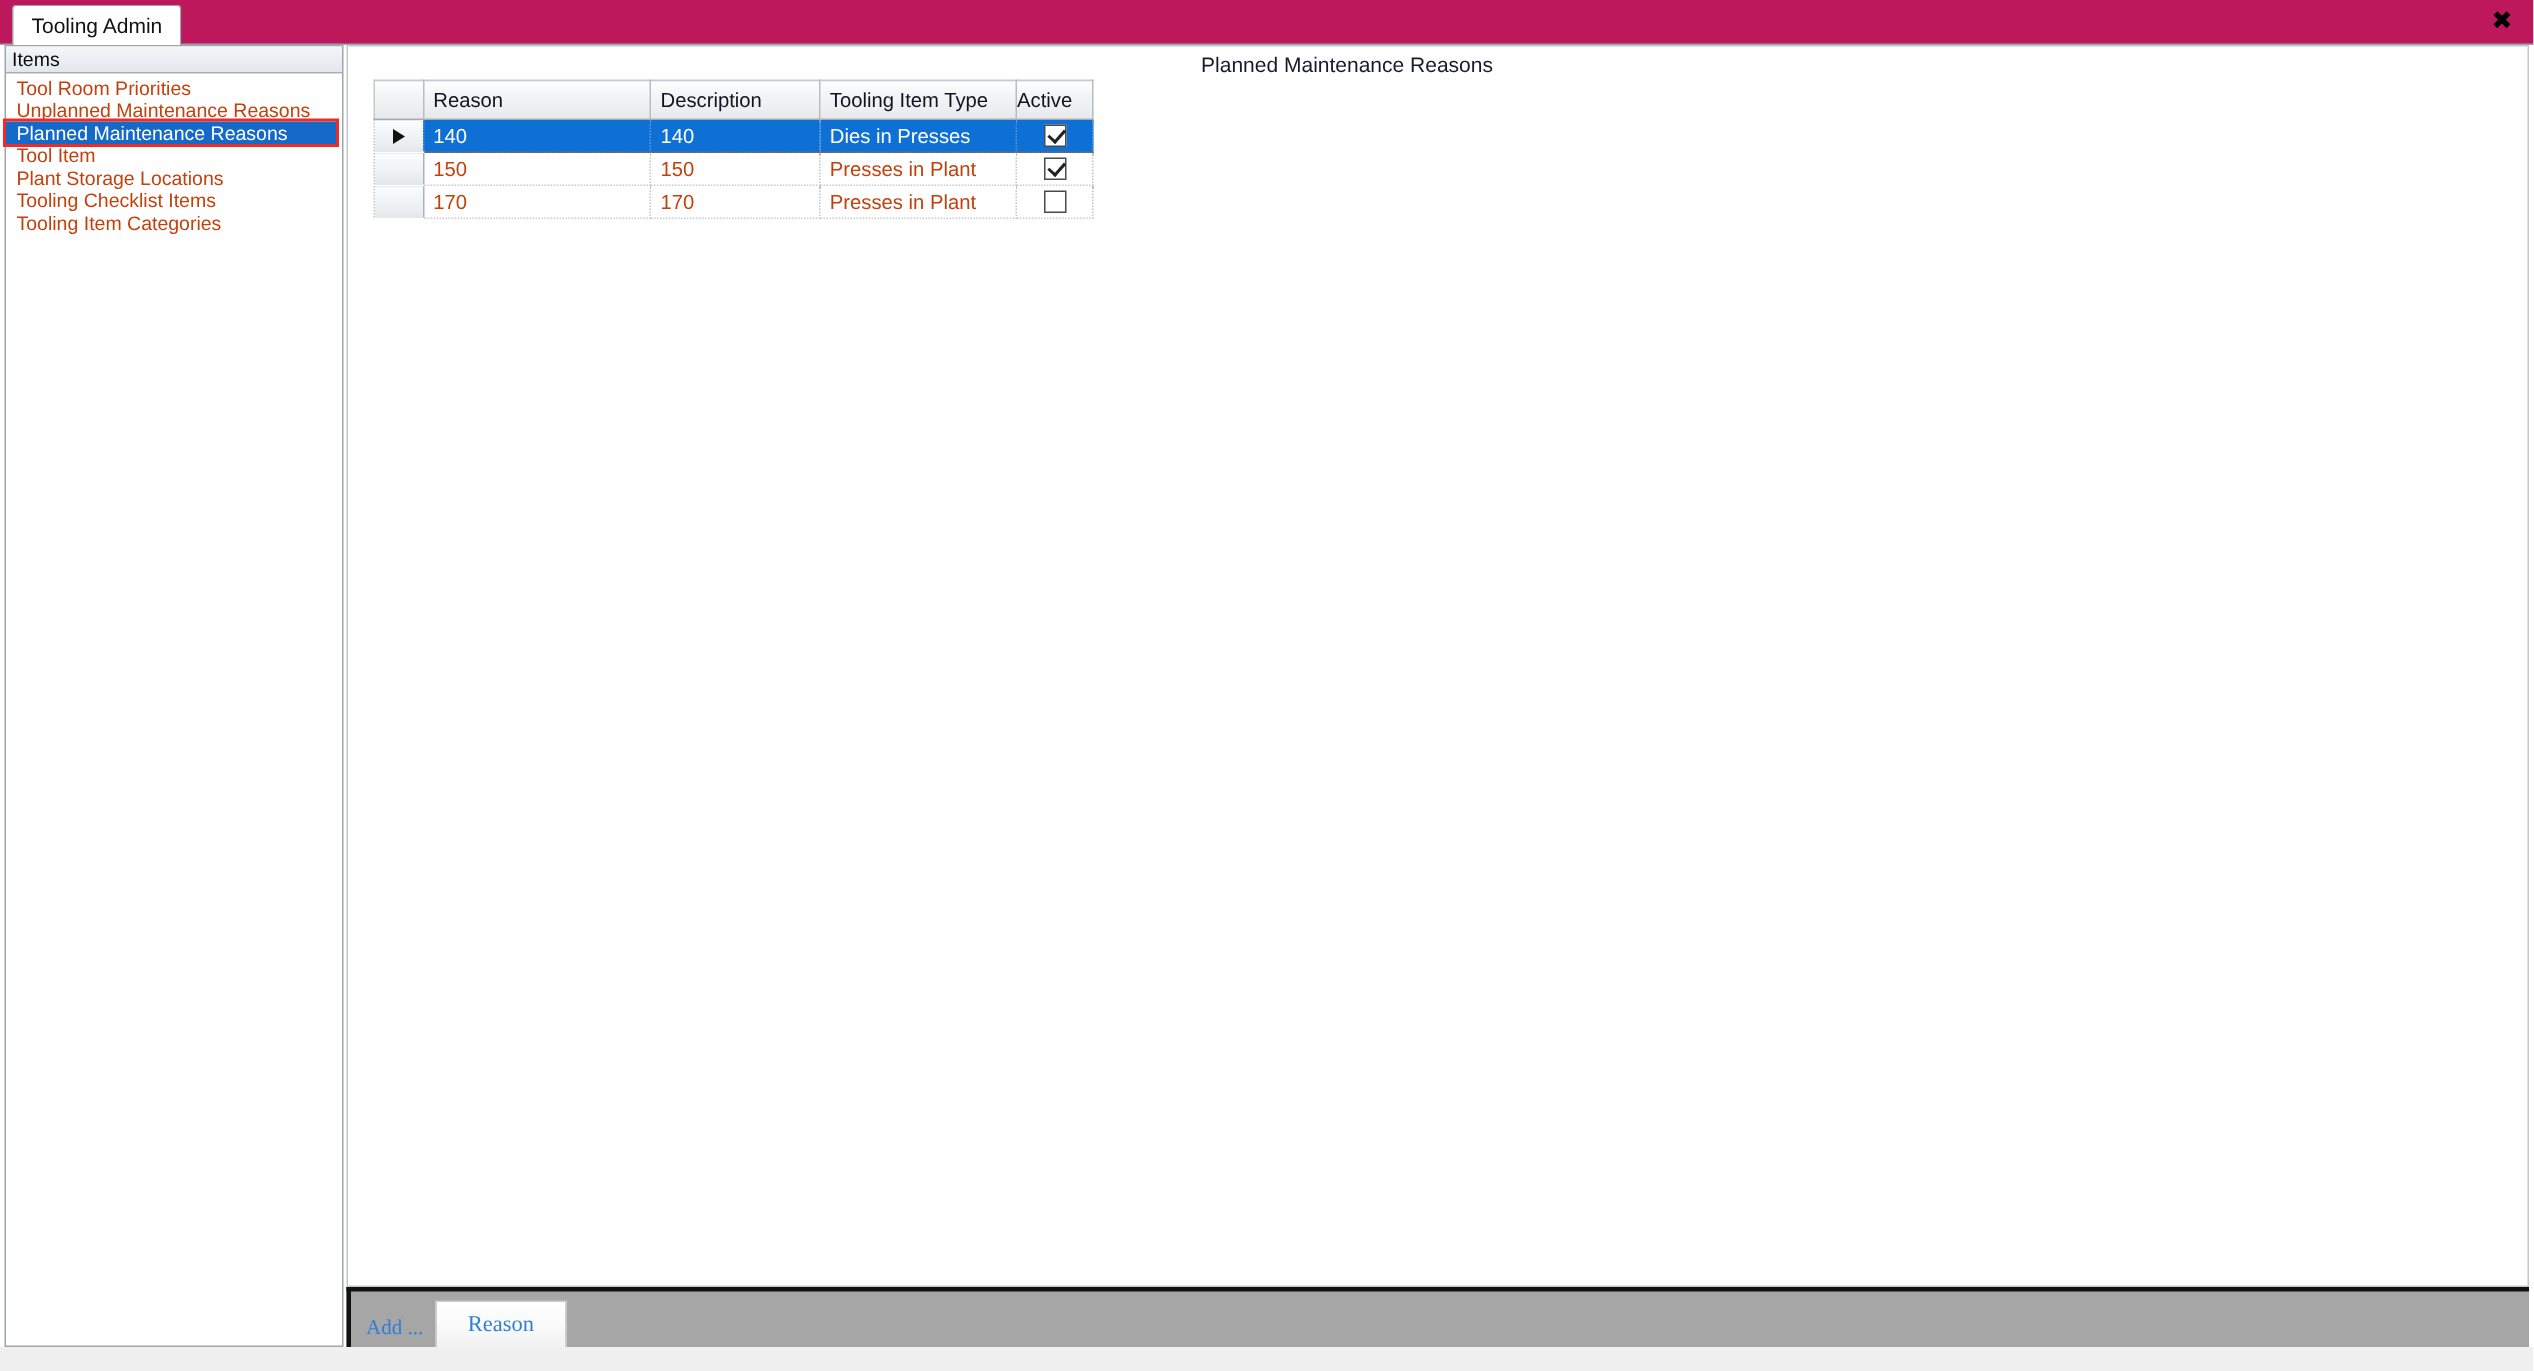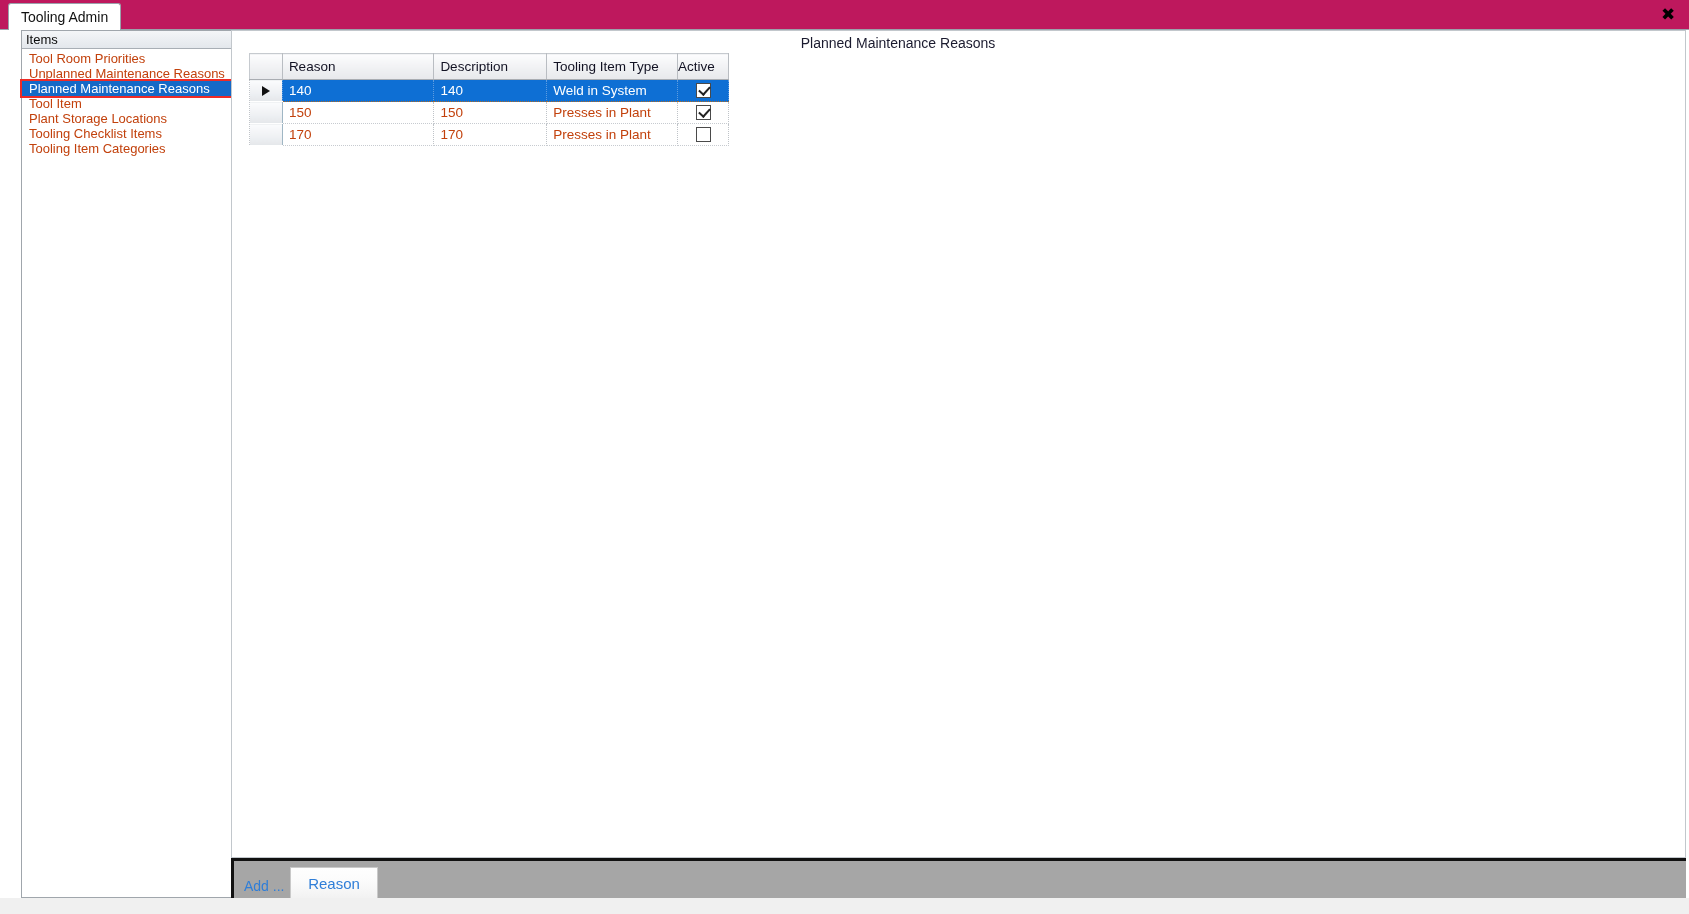--- a/index.html
+++ b/index.html
@@ -58,21 +58,20 @@
   }
 
   
   .sidebar {
     position: absolute;
     left: 3px; top: 30px;
     width: 226px;
     height: 868px;
     background: #ffffff;
     border: 1px solid #a0a6ac;
-    margin-left: 18px;
   }
   .sidebar-header {
     position: relative;
     height: 18px;
     background: linear-gradient(to bottom, #f4f6f8 0%, #e3e7ec 100%);
     border-bottom: 1px solid #a8aeb5;
     font-size: 13px;
     color: #0b0b0b;
     padding: 1px 0 0 4px;
     line-height: 16px;
@@ -213,20 +212,21 @@
 
   
   .bottombar {
     position: absolute;
     left: 231px; top: 858px;
     width: 1455px;
     height: 52px;
     background: #a6a6a6;
     border-top: 3px solid #111111;
     border-left: 3px solid #111111;
+    font-family: Liberation Serif, serif;
   }
   .add-label {
     position: absolute;
     left: 10px; top: 17px;
     font-size: 14px;
     color: #2f7ed8;
   }
   .reason-btn {
     position: absolute;
     left: 56px; top: 6px;
@@ -284,21 +284,21 @@
               <th class="col-desc">Description</th>
               <th class="col-type">Tooling Item Type</th>
               <th class="col-active">Active</th>
             </tr>
         </thead>
         <tbody id="grid-body">
             <tr class="selected">
               <td class="rowhdr"><span class="row-arrow"></span></td>
               <td class="col-reason">140</td>
               <td class="col-desc">140</td>
-              <td class="col-type">Weld in System</td>
+              <td class="col-type">Dies in Presses</td>
               <td class="col-active"><span class="cb checked"></span></td>
             </tr>
             <tr class="">
               <td class="rowhdr"></td>
               <td class="col-reason">150</td>
               <td class="col-desc">150</td>
               <td class="col-type">Presses in Plant</td>
               <td class="col-active"><span class="cb checked"></span></td>
             </tr>
             <tr class="">

